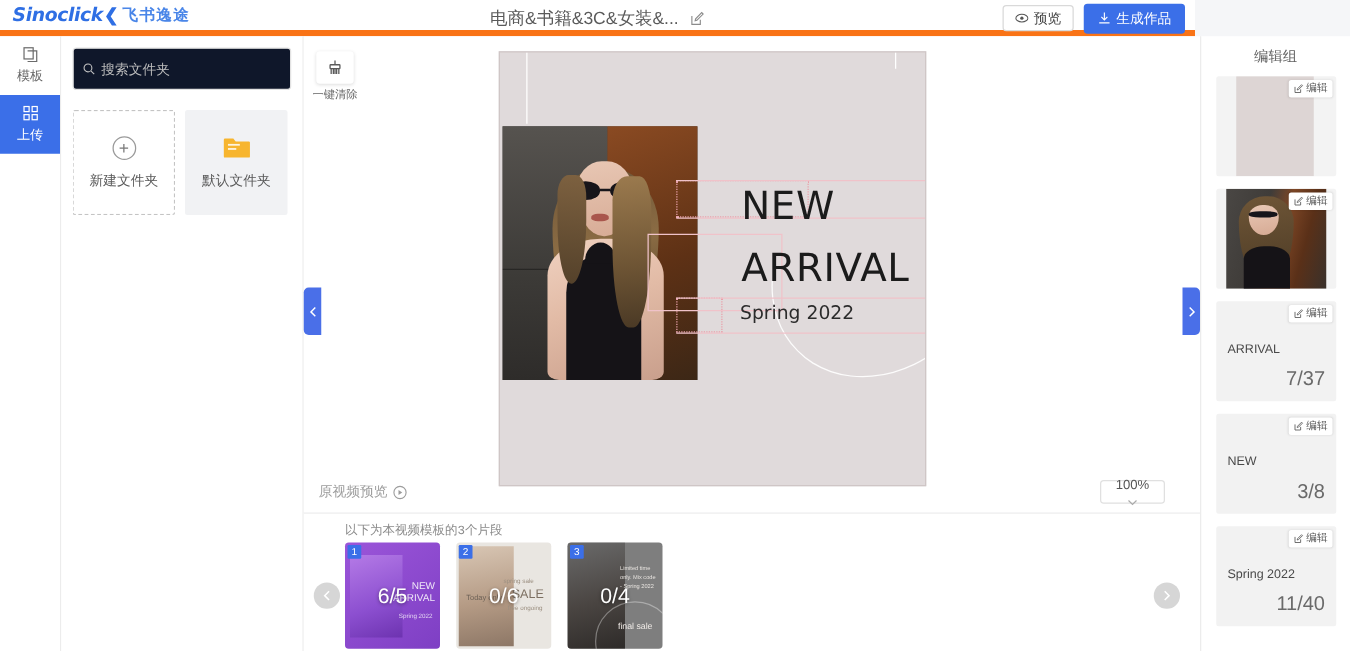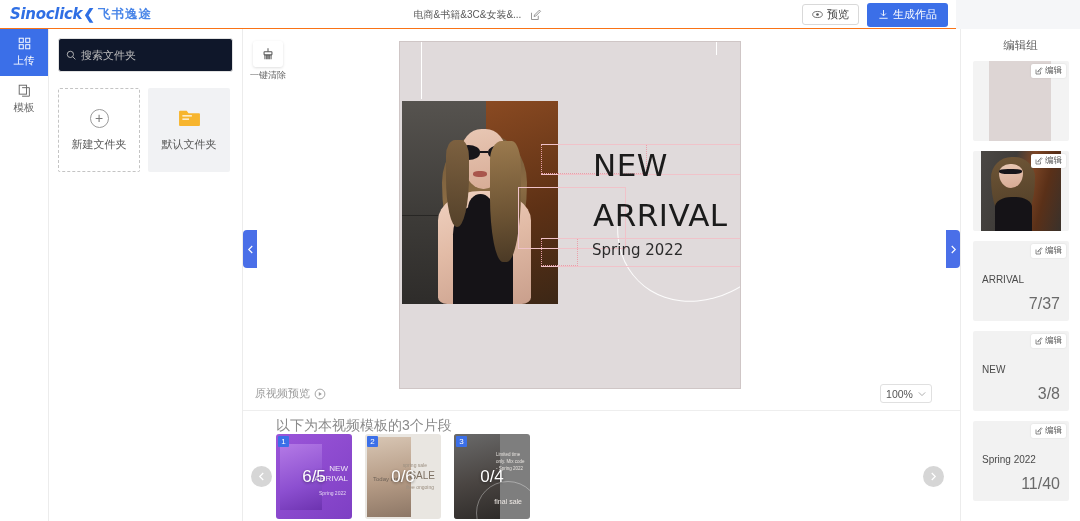--- a/index.html
+++ b/index.html
@@ -6,38 +6,38 @@
   html, body {
     width: 1080px; height: 521px;
     font-family: "Liberation Sans", sans-serif;
     background: #f5f6f8; overflow: hidden;
   }
   .app { width: 1080px; height: 521px; position: relative; background: #f5f6f8; }
 
   
   .header {
     position: absolute; top: 0; left: 0; width: 956px; height: 29px;
-    background: #ffffff; border-bottom: 1px solid #f97316;
+    background: #ffffff; border-bottom: 5px solid #f97316;
     display: flex; align-items: center;
   }
   .logo-wrap { display: flex; align-items: center; padding-left: 10px; gap: 3px; }
   .logo-main {
     font-family: "DejaVu Sans", sans-serif;
     font-size: 15px; font-weight: 700; font-style: italic;
     color: #2f6fe4; letter-spacing: -0.3px;
   }
   .logo-chev { color: #2f6fe4; font-size: 14px; font-weight: 700; margin-left: -2px; }
   .logo-cn { font-size: 12.5px; color: #4a86e8; font-weight: 700; letter-spacing: 1px; }
 
   .header-center {
     position: absolute; left: 0; right: 0; top: 0; height: 29px;
     display: flex; align-items: center; justify-content: center; gap: 9px;
     pointer-events: none;
   }
-  .doc-title { font-size: 10px; color: #5a5a5a; pointer-events: auto; }
+  .doc-title { font-size: 14px; color: #5a5a5a; pointer-events: auto; }
   .edit-icon { pointer-events: auto; cursor: pointer; display: flex; }
 
   .header-right {
     position: absolute; right: 8px; top: 0; height: 29px;
     display: flex; align-items: center; gap: 8px;
   }
   .btn-preview {
     display: flex; align-items: center; gap: 4px;
     height: 21px; padding: 0 9px;
     border: 1px solid #d9d9d9; border-radius: 3px; background: #fff;
@@ -208,29 +208,29 @@
 
   .video-prev {
     position: absolute; left: 12px; bottom: 9px;
     display: flex; align-items: center; gap: 4px; cursor: pointer; text-align: right;
   }
   .video-prev span { font-size: 11px; color: #9c9c9c; }
   .zoom-sel {
     position: absolute; right: 28px; bottom: 7px;
     width: 52px; height: 19px; border: 1px solid #e0e0e0; border-radius: 3px;
     background: #fff; display: flex; align-items: center; justify-content: center;
-    gap: 5px; font-size: 10.5px; color: #555; cursor: pointer;
+    gap: 5px; font-size: 10.5px; color: #555; cursor: pointer; flex-direction: column;
   }
 
   
   .filmstrip {
     position: absolute; top: 410px; left: 243px; width: 717px; height: 111px;
     background: #fff; border-top: 1px solid #eee;
   }
-  .fs-title { position: absolute; left: 33px; top: 6px; font-size: 14px; color: #8a8a8a; }
+  .fs-title { position: absolute; left: 33px; top: 6px; font-size: 10px; color: #8a8a8a; font-family: Liberation Mono, monospace; }
   .fs-row { position: absolute; left: 33px; top: 23px; display: flex; gap: 13px; }
   .thumb {
     position: relative; width: 76px; height: 85px; border-radius: 3px;
     overflow: hidden; cursor: pointer;
   }
   .thumb.t1 { background: linear-gradient(140deg,#9b55d9,#7e3fc4); }
   .thumb.t2 { background: #e9e6e1; }
   .thumb.t3 { background: #7e7e7e; }
   .thumb .t-photo { position: absolute; left: 4px; top: 10px; width: 42px; height: 66px; }
   .t1 .t-photo { background: linear-gradient(160deg,#b47ae6,#8c4fd0 60%,#6d33b0); }
@@ -350,39 +350,39 @@
               <path d="M4.5 6.5 8 10l3.5-3.5"></path>
               <path d="M2 13.5h12"></path>
           </svg>
         </span>
         <span>生成作品</span>
       </div>
     </div>
   </div>
 
   <div class="rail">
+    <div class="rail-item">
+      <span class="rail-glyph">
+        <svg width="13" height="13" viewBox="0 0 16 16" fill="none" stroke="#6b6b6b" stroke-width="1.2">
+          <rect x="1.5" y="1.5" width="9" height="11"></rect>
+            <path d="M5 4.5h9V15H5"></path>
+        </svg>
+      </span>
+      <span>模板</span>
+    </div>
     <div class="rail-item active">
       <span class="rail-glyph">
         <svg width="13" height="13" viewBox="0 0 16 16" fill="none" stroke="#fff" stroke-width="1.2">
           <rect x="1.5" y="1.5" width="5" height="5"></rect>
             <rect x="9.5" y="1.5" width="5" height="5"></rect>
           <rect x="1.5" y="9.5" width="5" height="5"></rect>
             <rect x="9.5" y="9.5" width="5" height="5"></rect>
         </svg>
       </span>
       <span>上传</span>
-    </div>
-    <div class="rail-item">
-      <span class="rail-glyph">
-        <svg width="13" height="13" viewBox="0 0 16 16" fill="none" stroke="#6b6b6b" stroke-width="1.2">
-          <rect x="1.5" y="1.5" width="9" height="11"></rect>
-            <path d="M5 4.5h9V15H5"></path>
-        </svg>
-      </span>
-      <span>模板</span>
     </div>
   </div>
 
   <div class="folders">
     <div class="search-box">
       <span class="ico">
         <svg width="10" height="10" viewBox="0 0 16 16" fill="none" stroke="#c2c2c2" stroke-width="1.4">
           <circle cx="7" cy="7" r="5"></circle>
             <path d="M11 11l4 4"></path>
         </svg>

